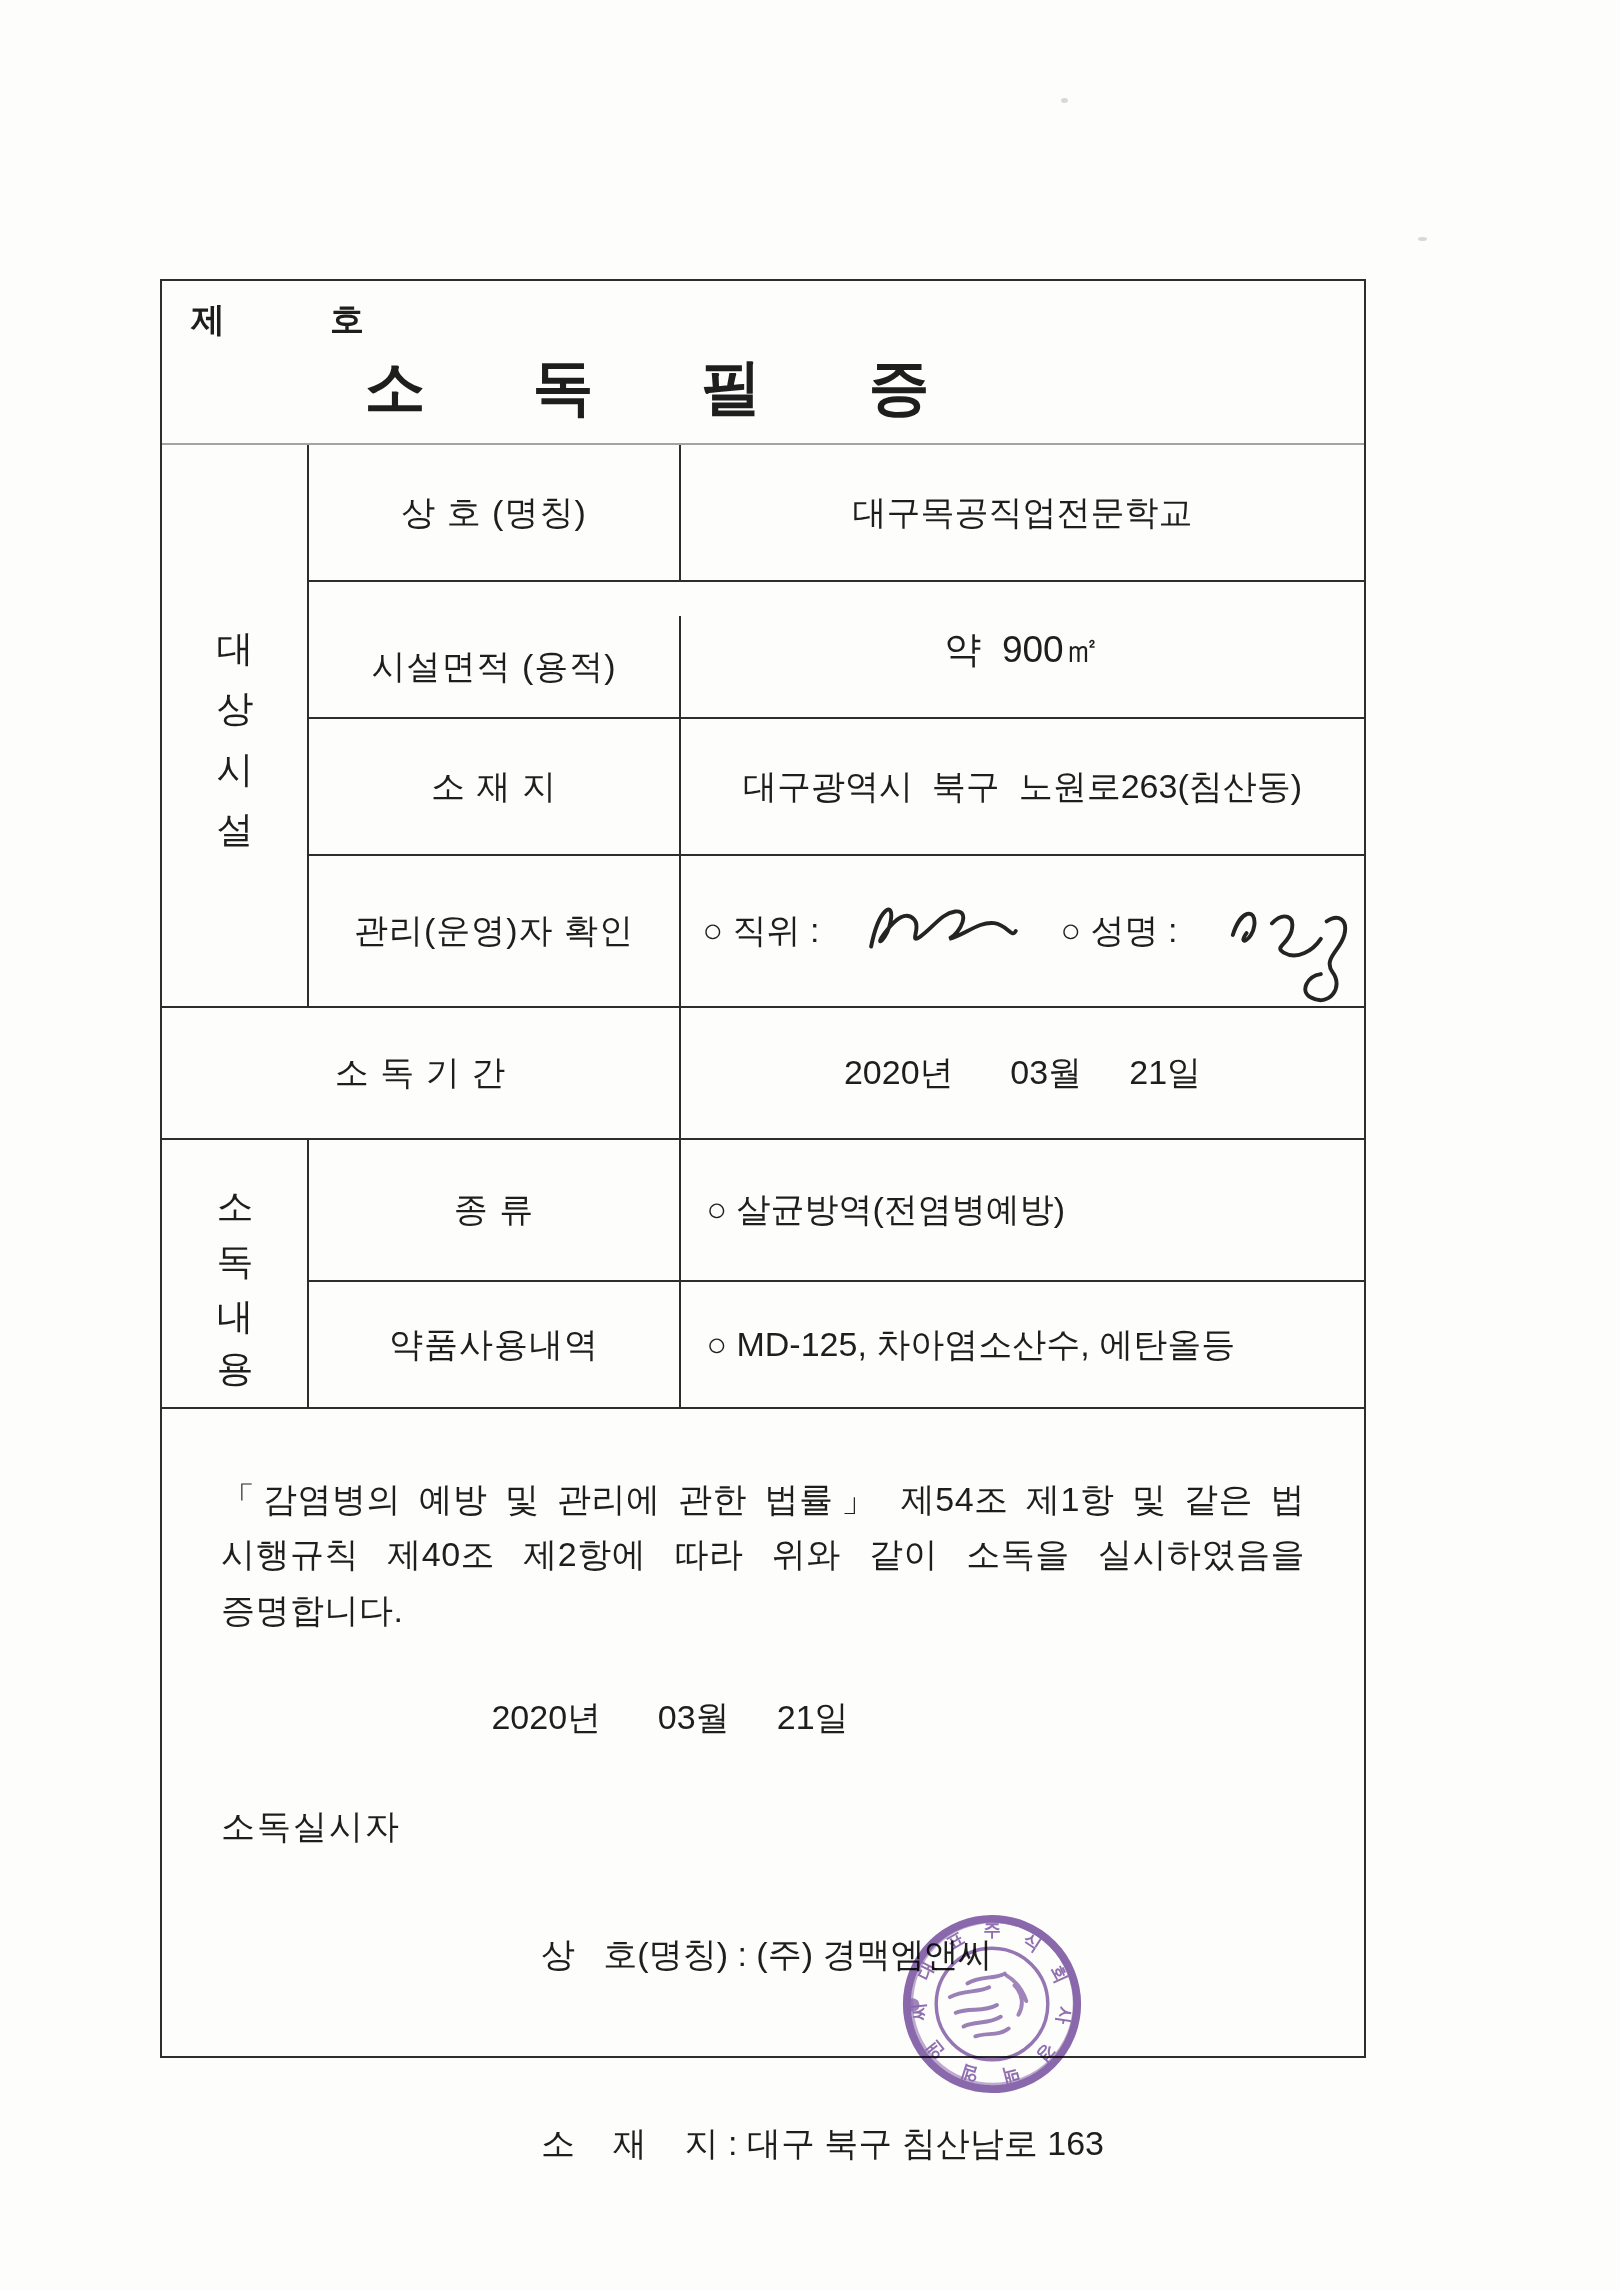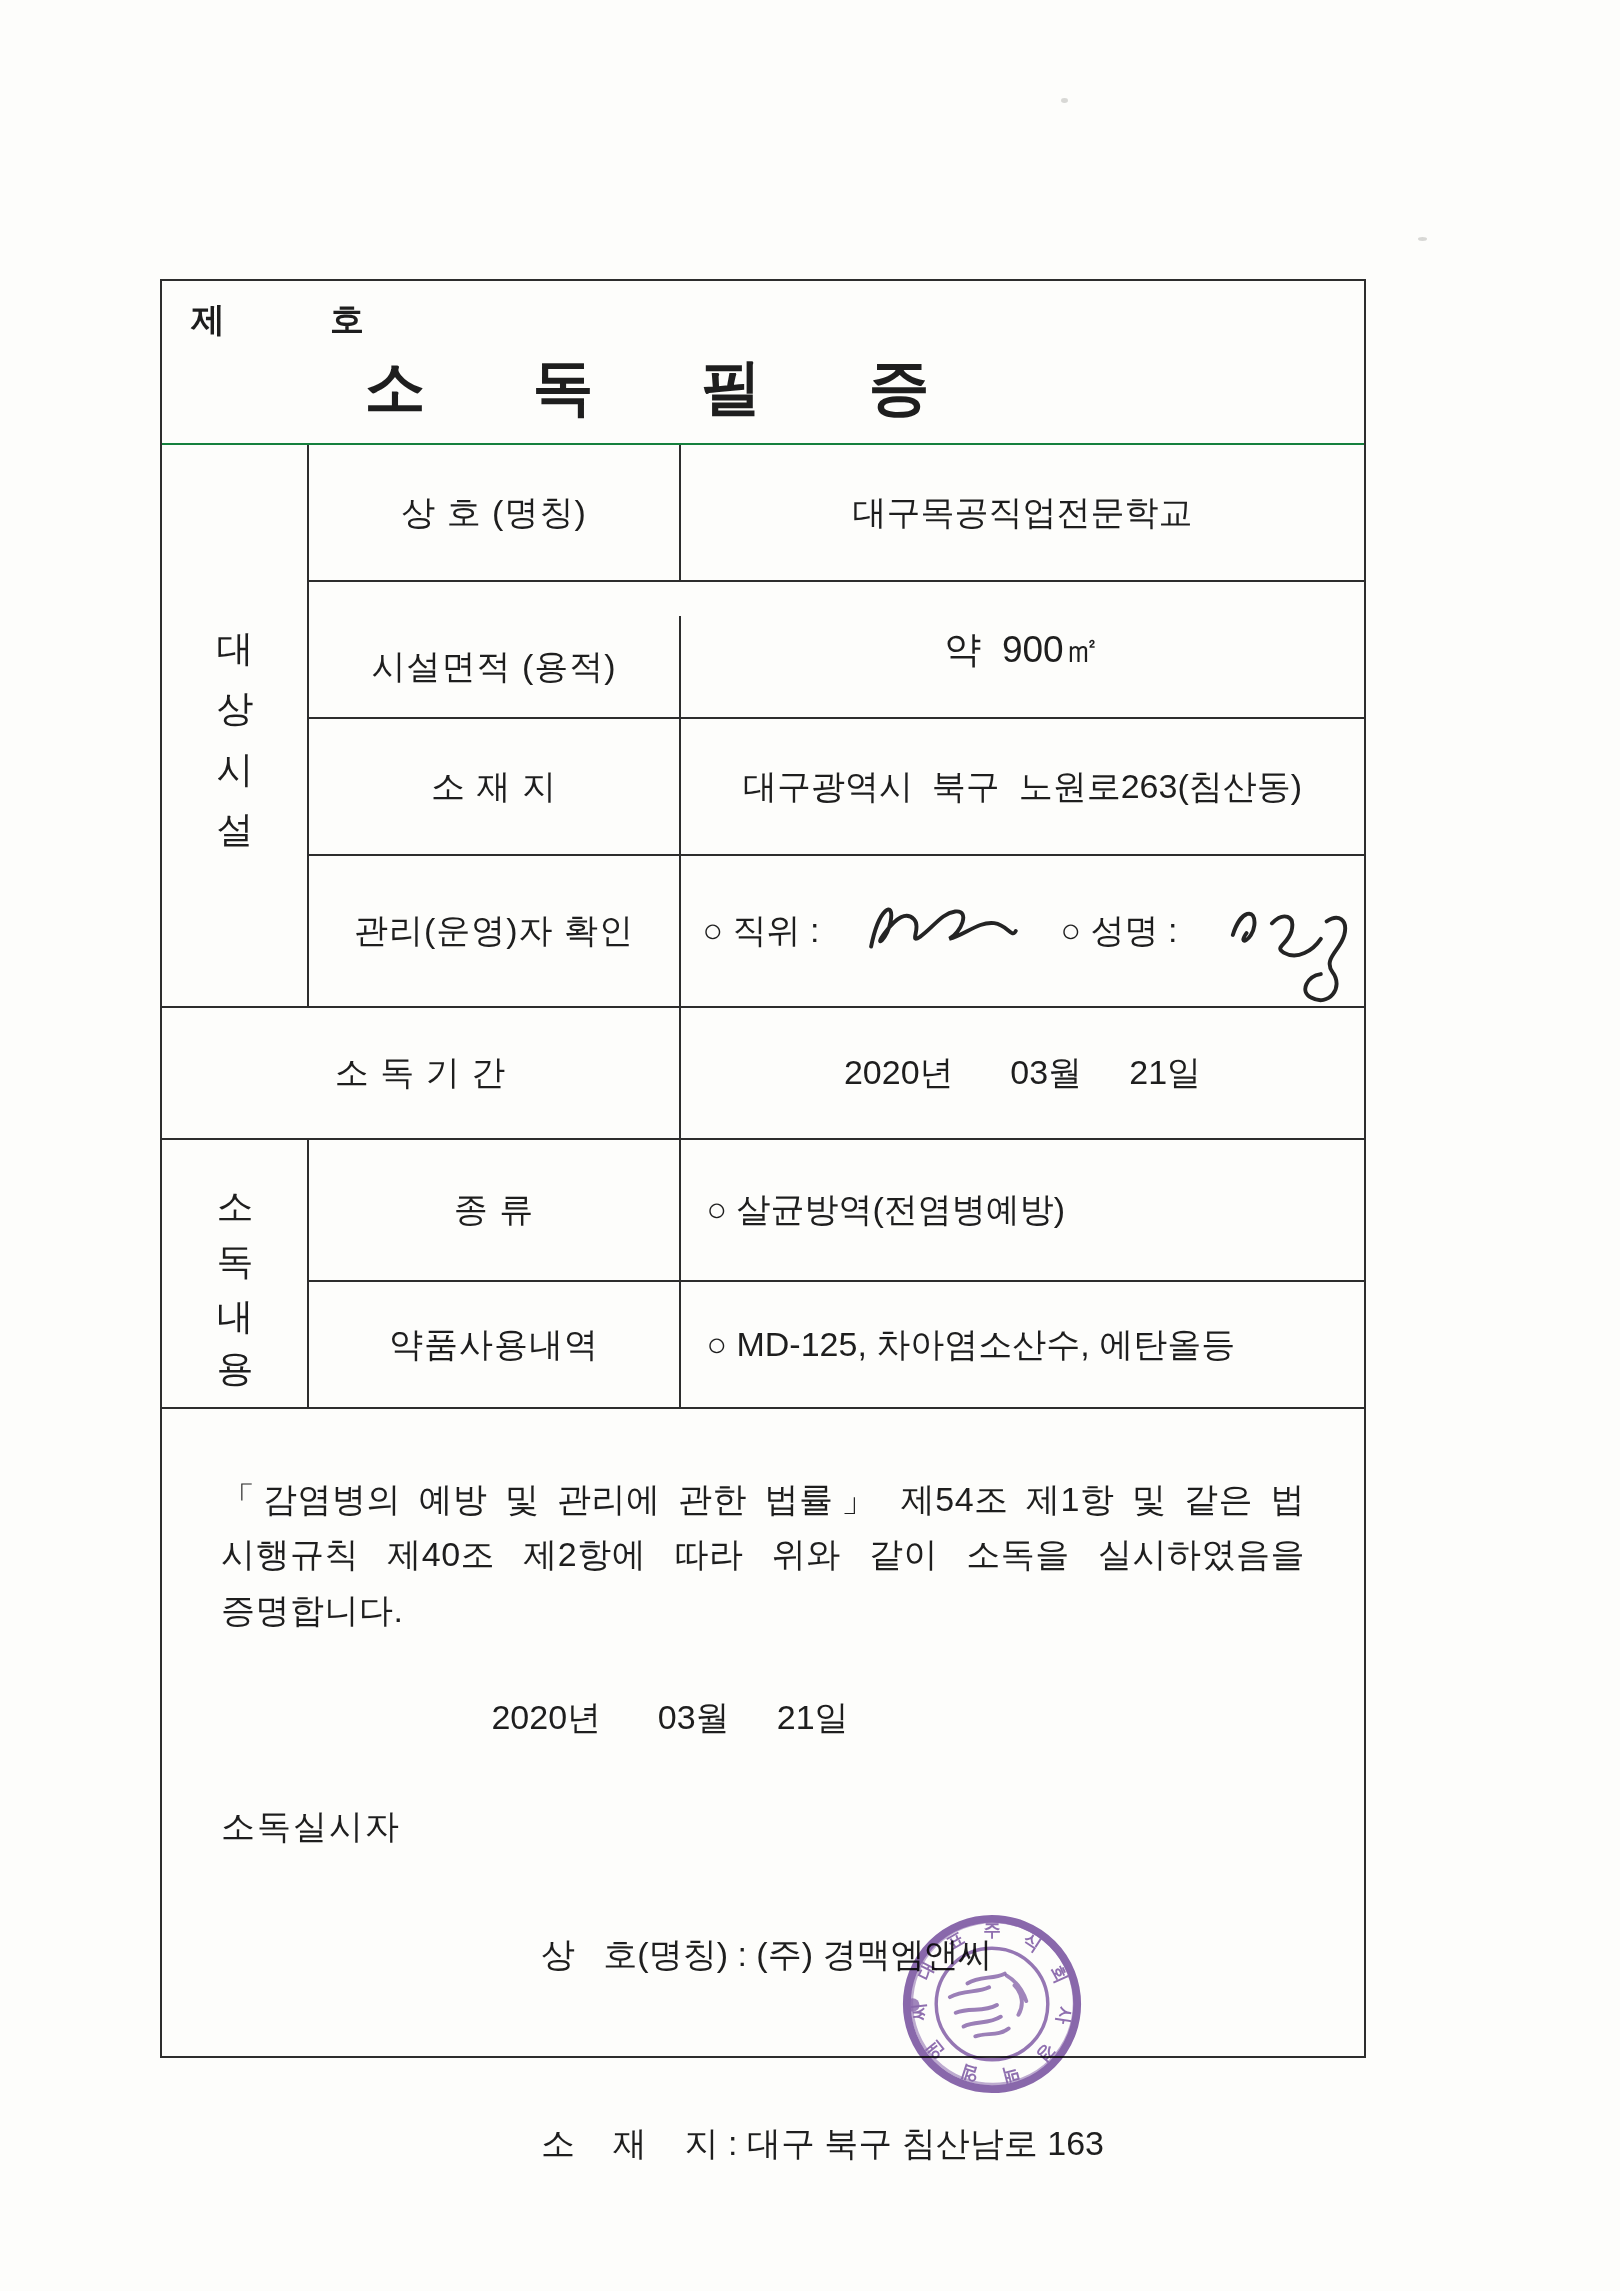--- a/index.html
+++ b/index.html
@@ -16,21 +16,21 @@
   .speck1 { left:1061px; top:98px; width:6.9px; height:4.9px; }
   .speck2 { left:1418px; top:237px; width:8.8px; height:3.9px; }
 
   .doc {
     position:absolute; left:160px; top:279px;
     width:1206px; height:1779px;
     border:2.9px solid #2d2d2d;
   }
 
   
-  .hdr { position:relative; height:164px; border-bottom:2px solid #15803d; }
+  .hdr { position:relative; height:164px; border-bottom:2px solid #a3a3a3; }
   .doc-no {
     position:absolute; left:29px; top:15.7px;
     font-size:34px; font-weight:bold; white-space:pre; letter-spacing:2px;
   }
   .title {
     position:absolute; bottom:13.7px; left:0; right:245px;
     text-align:center;
     font-size:61px; font-weight:bold;
     letter-spacing:45px; text-indent:45px;
     white-space:nowrap;

